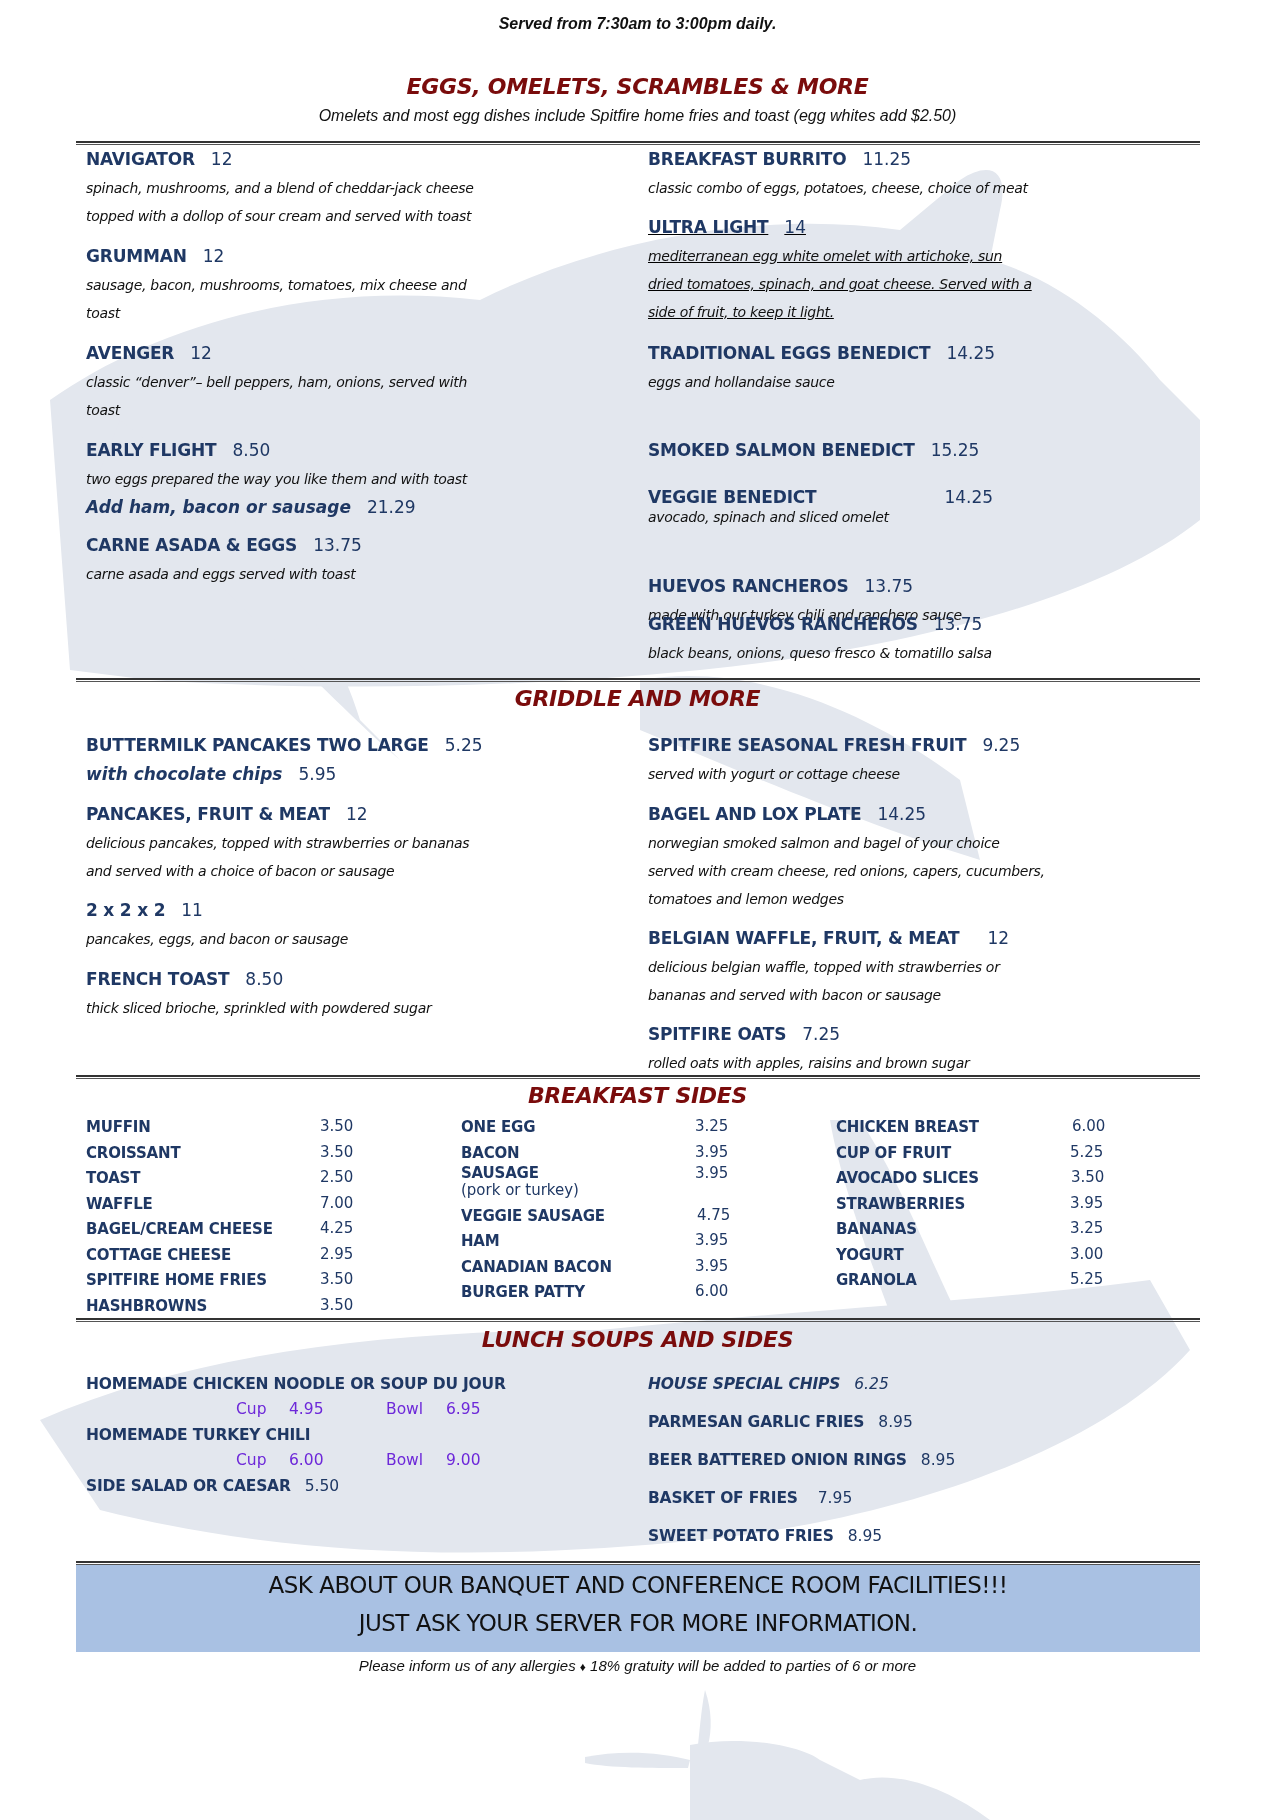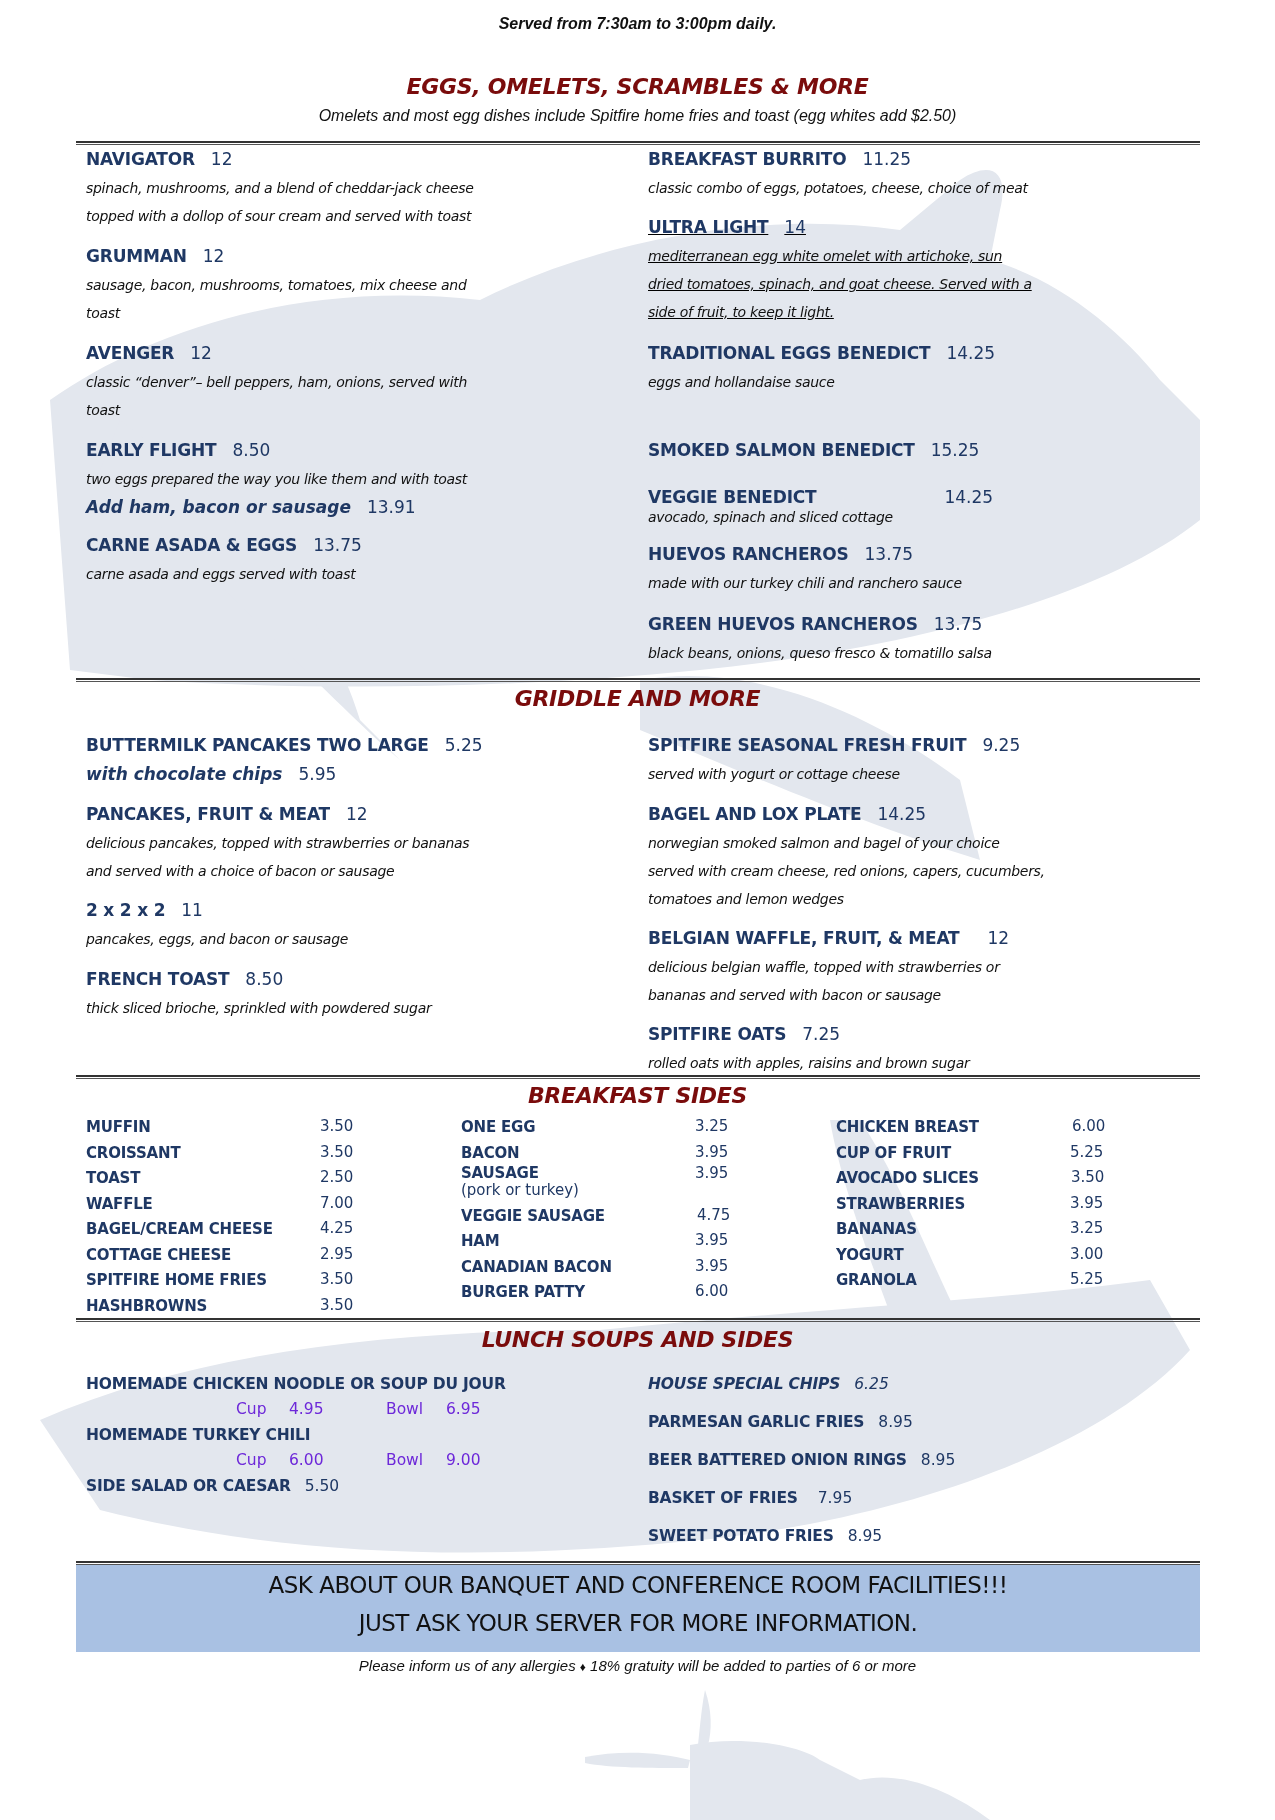--- a/index.html
+++ b/index.html
@@ -94,21 +94,21 @@
     <div class="idesc">toast</div>
   </div>
   <div class="abs item" style="left:86px; top:339px;">
     <div class="line28"><span class="iname">AVENGER</span><span class="iprice">12</span></div>
     <div class="idesc">classic “denver”– bell peppers, ham, onions, served with</div>
     <div class="idesc">toast</div>
   </div>
   <div class="abs item" style="left:86px; top:436px;">
     <div class="line28"><span class="iname">EARLY FLIGHT</span><span class="iprice">8.50</span></div>
     <div class="idesc">two eggs prepared the way you like them and with toast</div>
-    <div class="line28"><span class="iextra">Add ham, bacon or sausage</span><span class="iprice">13.91</span></div>
+    <div class="line28"><span class="iextra">Add ham, bacon or sausage</span><span class="iprice">21.29</span></div>
   </div>
   <div class="abs item" style="left:86px; top:531px;">
     <div class="line28"><span class="iname">CARNE ASADA &amp; EGGS</span><span class="iprice">13.75</span></div>
     <div class="idesc">carne asada and eggs served with toast</div>
   </div>
 
   <div class="abs item" style="left:648px; top:145px;">
     <div class="line28"><span class="iname">BREAKFAST BURRITO</span><span class="iprice">11.25</span></div>
     <div class="idesc">classic combo of eggs, potatoes, cheese, choice of meat</div>
   </div>
@@ -120,23 +120,23 @@
   </div>
   <div class="abs item" style="left:648px; top:339px;">
     <div class="line28"><span class="iname">TRADITIONAL EGGS BENEDICT</span><span class="iprice">14.25</span></div>
     <div class="idesc">eggs and hollandaise sauce</div>
   </div>
   <div class="abs item" style="left:648px; top:436px;">
     <div class="line28"><span class="iname">SMOKED SALMON BENEDICT</span><span class="iprice">15.25</span></div>
   </div>
   <div class="abs item" style="left:648px; top:487px;">
     <div style="line-height:20px;"><span class="iname">VEGGIE BENEDICT</span><span class="iprice" style="margin-left:128px;">14.25</span></div>
-    <div class="idesc" style="line-height:18px;">avocado, spinach and sliced cottage</div>
-  </div>
-  <div class="abs item" style="left:648px; top:540px;">
+    <div class="idesc" style="line-height:18px;">avocado, spinach and sliced omelet</div>
+  </div>
+  <div class="abs item" style="left:648px; top:572px;">
     <div class="line28"><span class="iname">HUEVOS RANCHEROS</span><span class="iprice">13.75</span></div>
     <div class="idesc">made with our turkey chili and ranchero sauce</div>
   </div>
   <div class="abs item" style="left:648px; top:610px;">
     <div class="line28"><span class="iname">GREEN HUEVOS RANCHEROS</span><span class="iprice">13.75</span></div>
     <div class="idesc">black beans, onions, queso fresco &amp; tomatillo salsa</div>
   </div>
 
   <div class="abs rule" style="top:678px;"></div>
   <div class="abs sec-title" style="top:686px;">GRIDDLE AND MORE</div>

